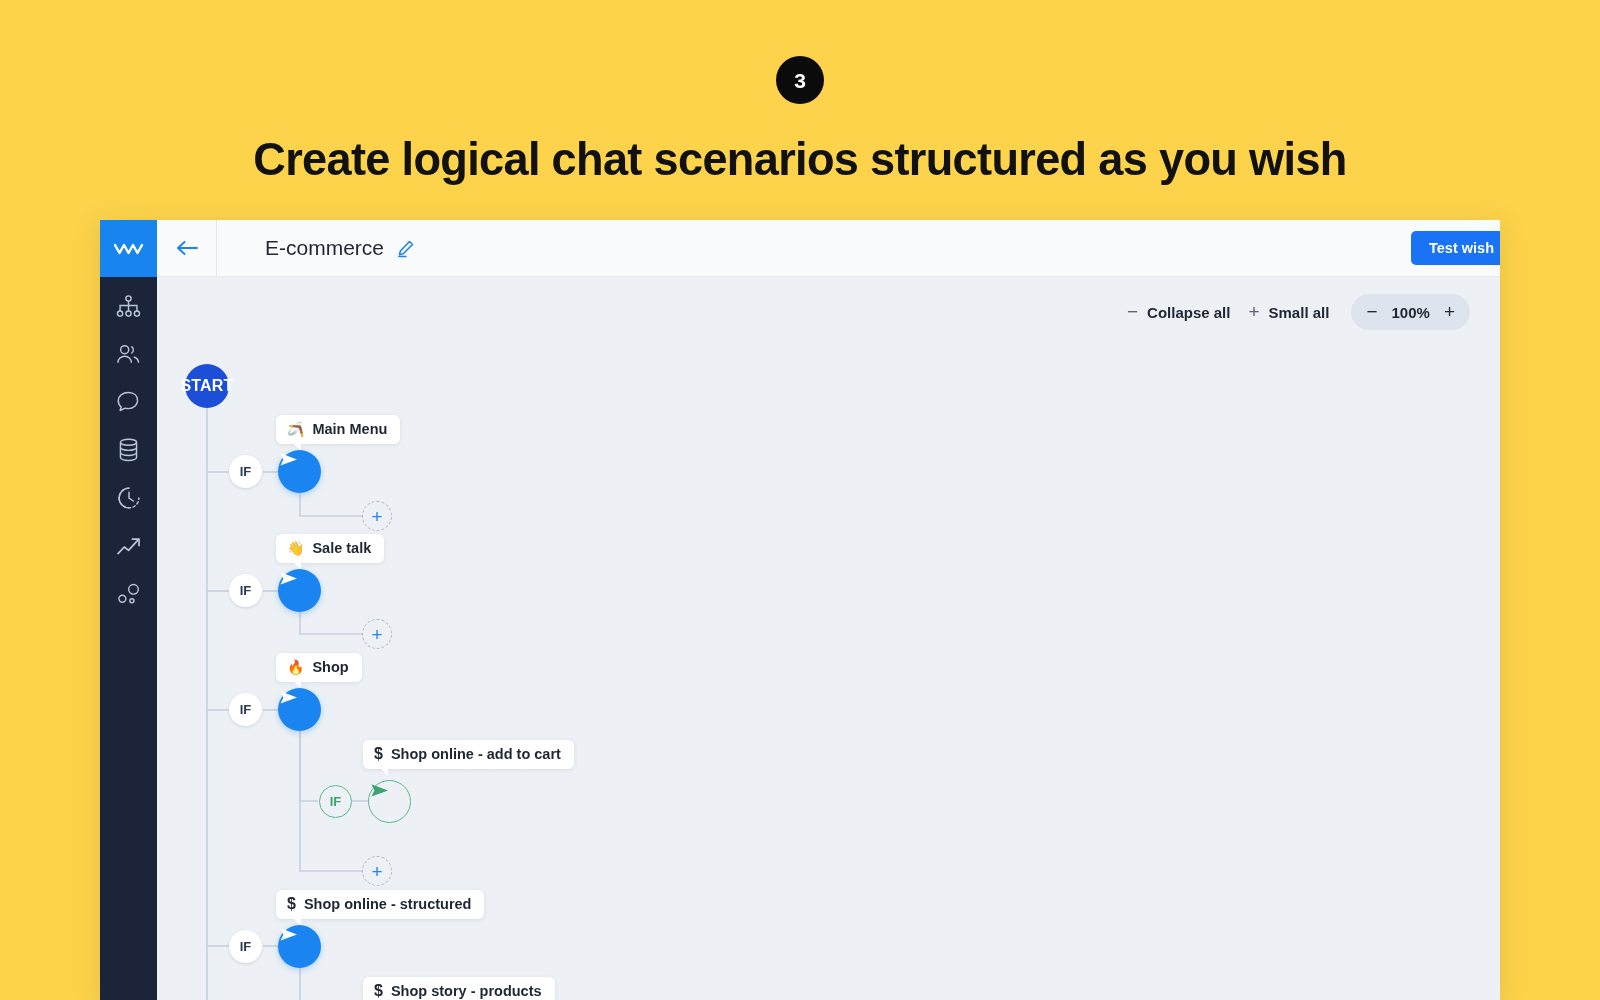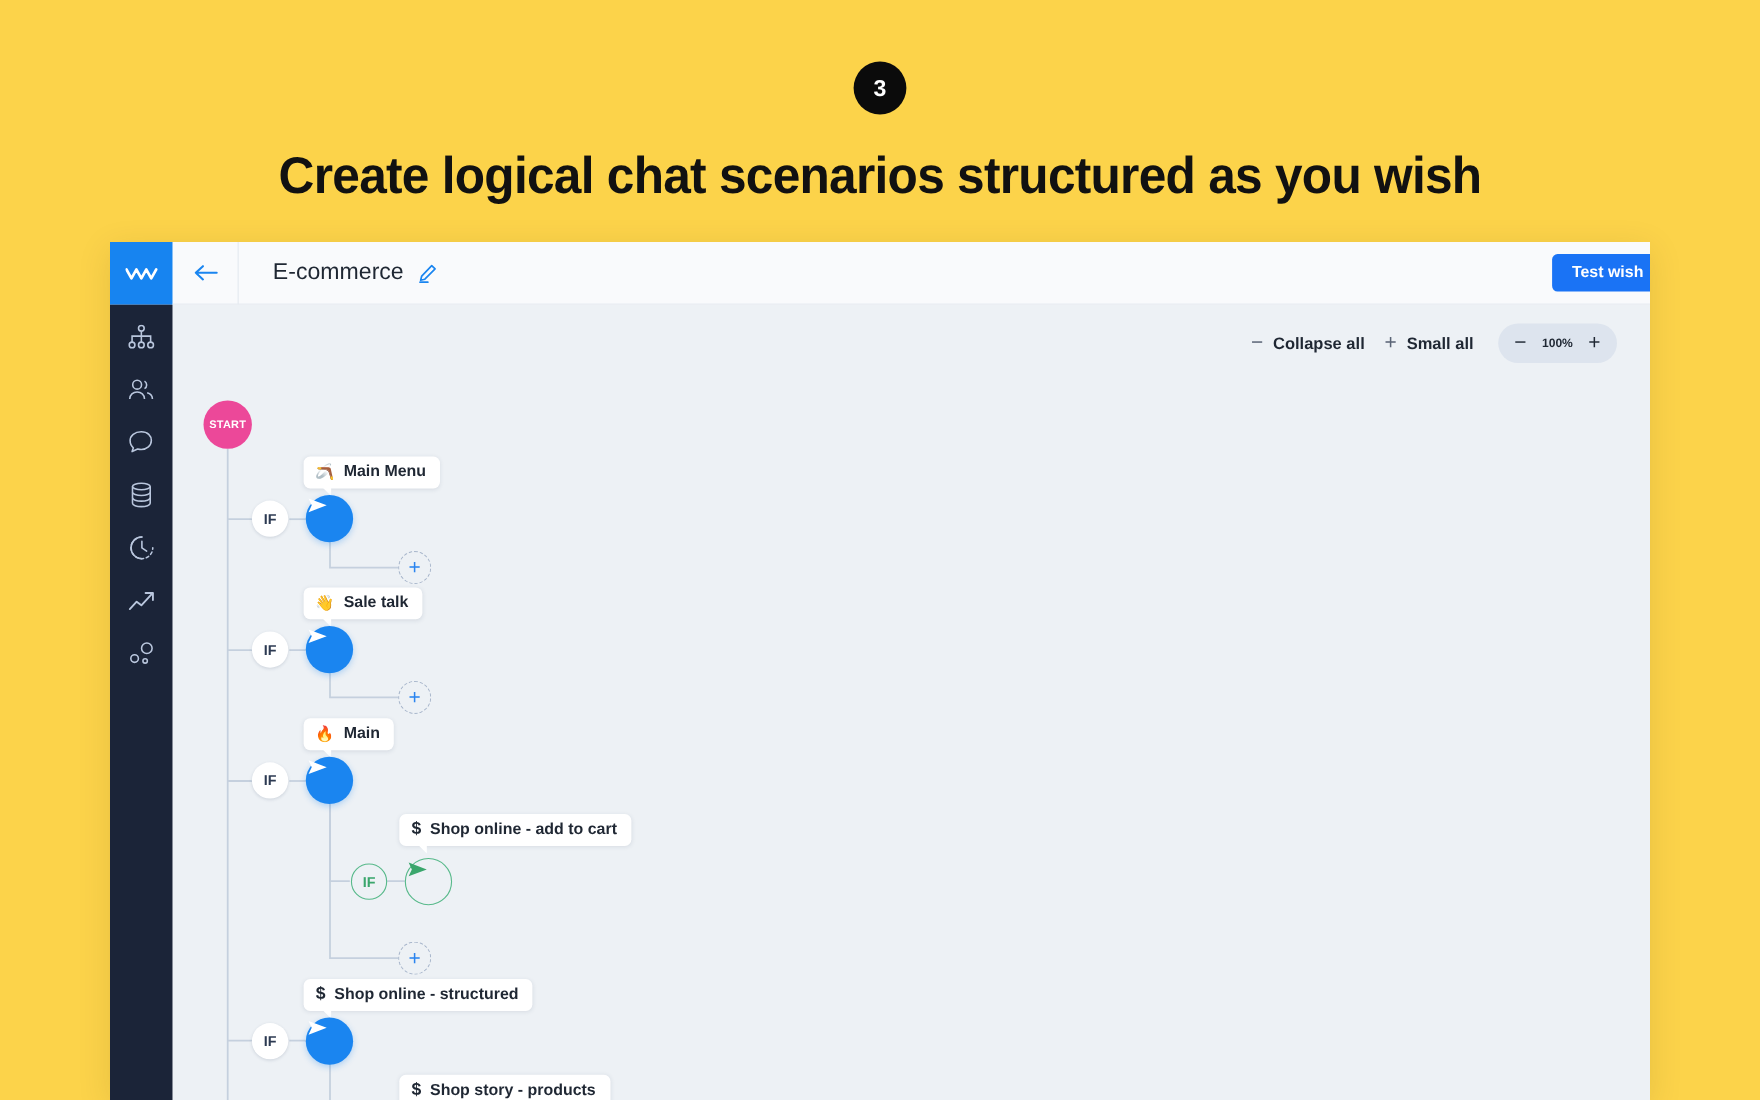--- a/index.html
+++ b/index.html
@@ -47,21 +47,21 @@
     flex: 1; display: flex; align-items: center;
     background: #f9fafc; position: relative;
     border-bottom: 1px solid #e4e9ef;
   }
   .back-btn {
     width: 60px; height: 57px; display: flex;
     align-items: center; justify-content: center;
     border-right: 1px solid #e4e9ef;
   }
   .doc-title {
-    margin-left: 31px; font-size: 21px; color: #1f2733;
+    margin-left: 48px; font-size: 21px; color: #1f2733;
     display: flex; align-items: center; gap: 12px;
     font-family: "Liberation Sans", sans-serif;
   }
   .btn-test {
     position: absolute; right: -12px; top: 11px;
     background: #1a73f5; color: #ffffff;
     font-size: 14.5px; font-weight: bold;
     padding: 9px 18px; border-radius: 5px;
     white-space: nowrap;
     font-family: "Liberation Sans", sans-serif;
@@ -90,33 +90,33 @@
     font-family: "Liberation Sans", sans-serif;
   }
   .tool-item { display: flex; align-items: center; gap: 9px; }
   .tool-sign { font-size: 19px; color: #5a6476; font-weight: normal; }
   .zoom-pill {
     display: flex; align-items: center; gap: 14px;
     background: #dde4ee; border-radius: 18px;
     padding: 7px 15px; margin-left: 4px;
   }
   .zoom-pill .tool-sign { color: #1f2733; }
-  .zoom-val { font-size: 11px; font-weight: bold; color: #1f2733; text-align: right; }
+  .zoom-val { font-size: 15px; font-weight: bold; color: #1f2733; text-align: right; }
 
   
   .flow { position: absolute; left: 0; top: 0; width: 100%; height: 100%; }
   .flow svg { position: absolute; left: 0; top: 0; }
 
   .node { position: absolute; }
 
   .node-start {
     width: 44px; height: 44px; border-radius: 50%;
-    background: #ec4899; color: #ffffff;
-    display: flex; align-items: center; justify-content: center;
-    font-size: 10px; font-weight: bold; letter-spacing: 0.2px;
+    background: #1d4ed8; color: #ffffff;
+    display: flex; align-items: center; justify-content: center;
+    font-size: 16px; font-weight: bold; letter-spacing: 0.2px;
     font-family: "Liberation Sans", sans-serif;
   }
 
   .node-if {
     width: 33px; height: 33px; border-radius: 50%;
     background: #ffffff; color: #2c3a52;
     display: flex; align-items: center; justify-content: center;
     font-size: 13px; font-weight: bold;
     box-shadow: 0 1px 3px rgba(30,50,80,0.15);
     font-family: "Liberation Sans", sans-serif;
@@ -342,21 +342,21 @@
         <div class="node node-if" style="left:72px; top:297px;">IF</div>
         <div class="node node-send" style="left:121px; top:292px;">
           <svg width="22" height="19" viewBox="0 0 22 19">
             <path d="M2.5 3.2 L19 9.4 L2.5 15.6 L5.4 9.4 Z" fill="#ffffff"></path>
           </svg>
         </div>
         <div class="node node-plus" style="left:205px; top:342px;">+</div>
 
         <div class="label-chip" style="left:119px; top:376px;">
           <span class="chip-icon">🔥</span>
-          <span>Main</span>
+          <span>Shop</span>
         </div>
         <div class="node node-if" style="left:72px; top:416px;">IF</div>
         <div class="node node-send" style="left:121px; top:411px;">
           <svg width="22" height="19" viewBox="0 0 22 19">
             <path d="M2.5 3.2 L19 9.4 L2.5 15.6 L5.4 9.4 Z" fill="#ffffff"></path>
           </svg>
         </div>
 
         <div class="label-chip" style="left:206px; top:463px;">
           <span class="chip-icon dollar">$</span>

